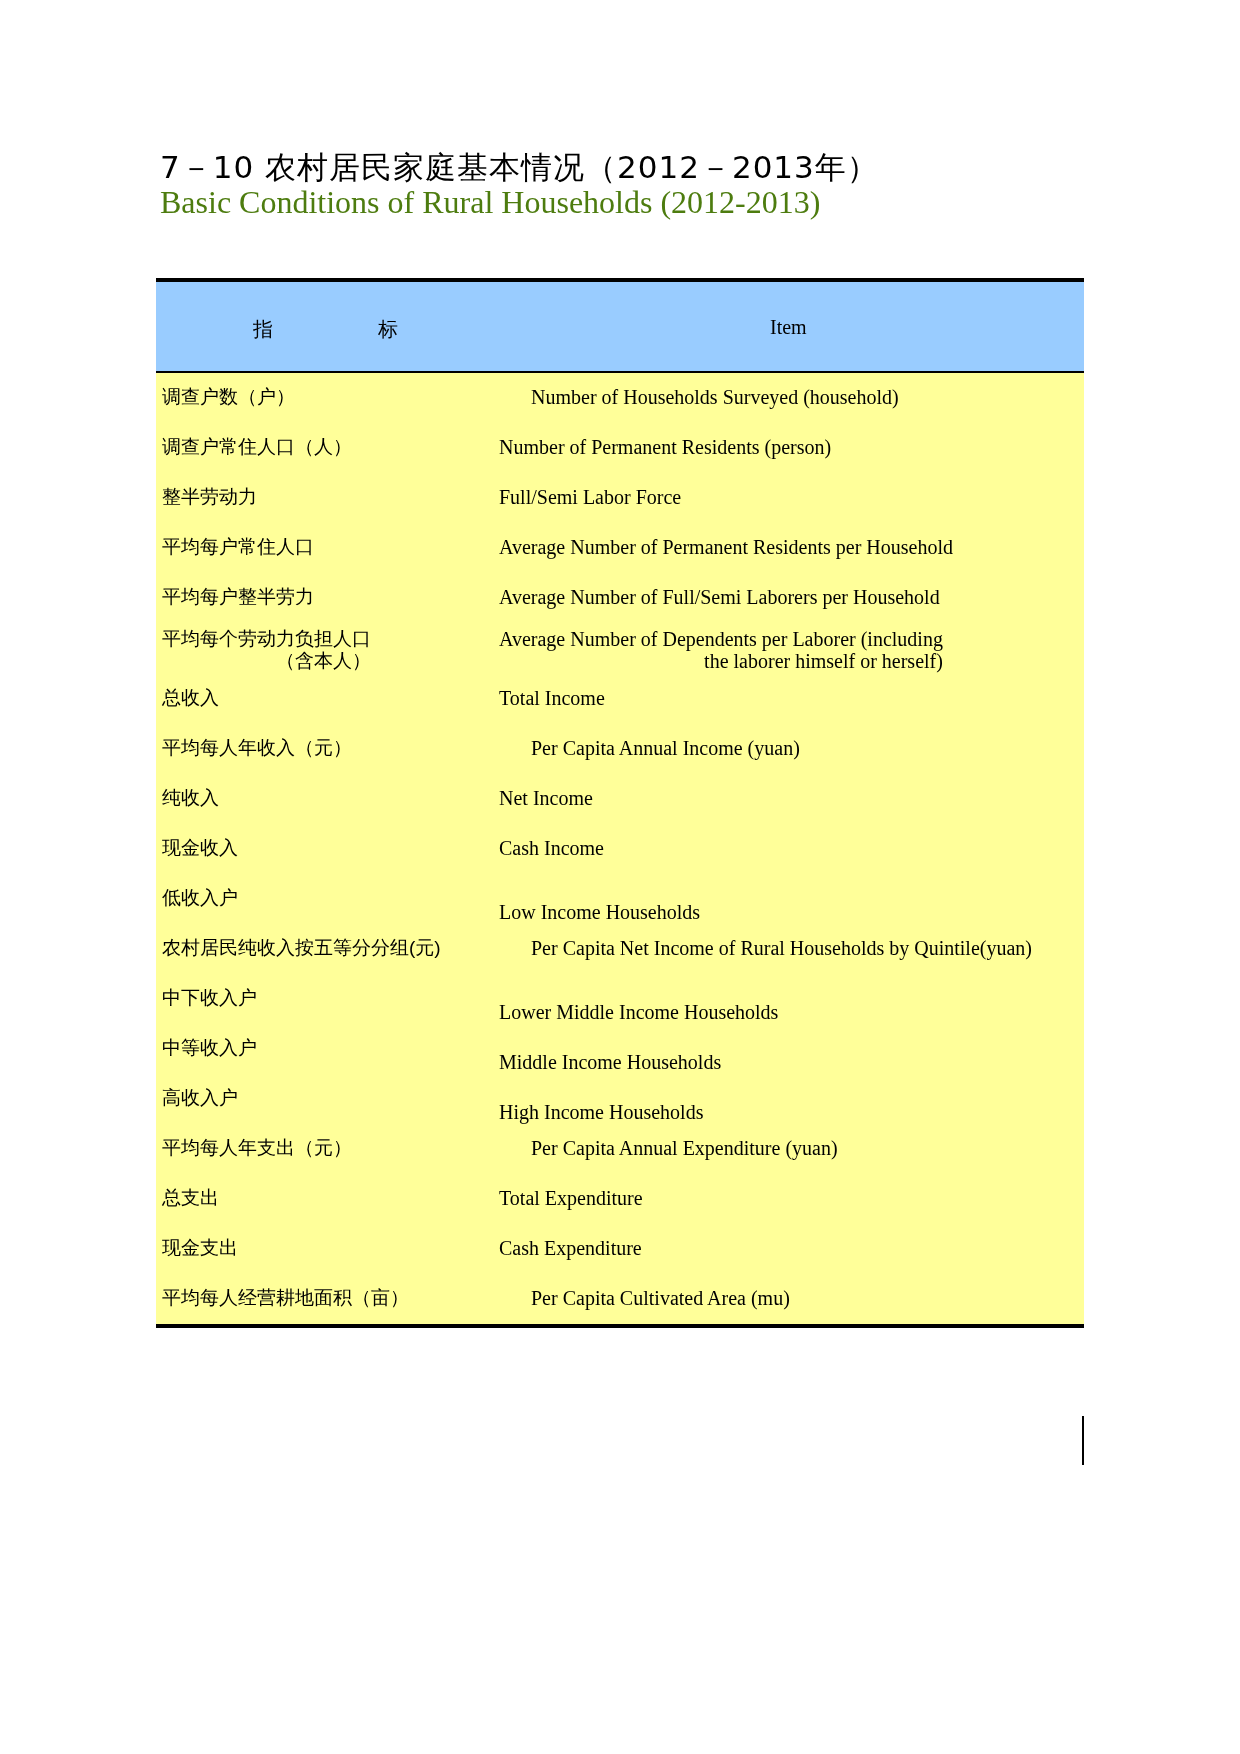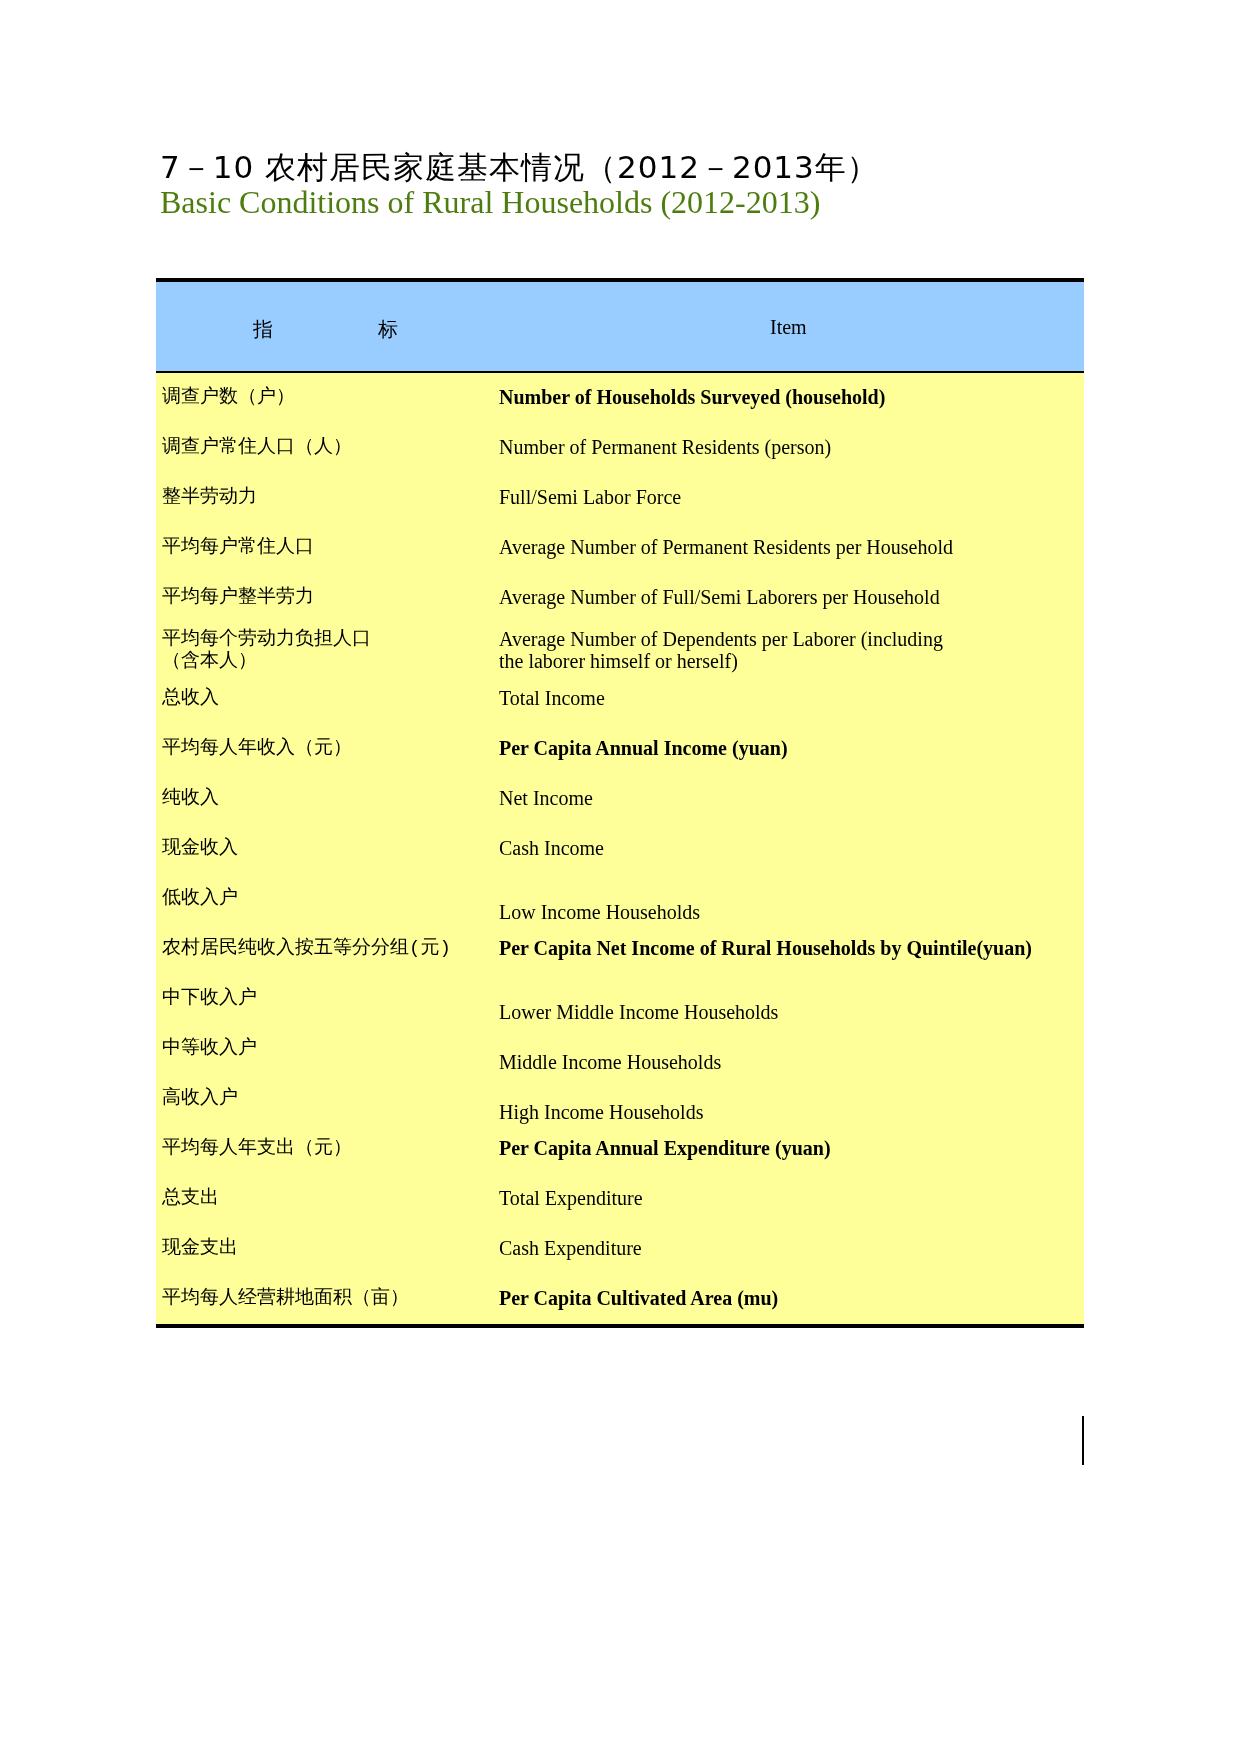--- a/index.html
+++ b/index.html
@@ -19,34 +19,34 @@
     }
     .top-rule { height: 4px; background: #000; }
     .header {
       height: 89px; background: #99ccff; position: relative;
       font-family: "Liberation Serif", serif; font-size: 20px; color: #000;
     }
     .header span { position: absolute; top: 34px; }
     .header-rule { height: 2px; background: #000; }
     .body { background: #ffff99; position: relative; }
     .row { position: relative; height: 50px; }
-    .row.tall { height: 51px; }
+    .row.tall { height: 51px; text-align: right; }
     .cn {
       position: absolute; left: 6px; top: 13px;
-      font-family: Liberation Mono, monospace; font-size: 19px; color: #000; white-space: pre-line;
+      font-family: Liberation Sans, sans-serif; font-size: 19px; color: #000; white-space: pre-line;
       line-height: 22px;
     }
     .en {
       position: absolute; left: 343px; top: 13px;
       font-family: "Liberation Serif", serif; font-size: 20px; color: #000; white-space: pre-line;
       line-height: 22px;
     }
     .row.low .en { top: 27px; }
     .row.tall .cn, .row.tall .en { top: 5px; }
-    .en.bold { font-weight: bold; }
+    .en.bold { font-weight: normal; margin-left: 32px; }
     .bottom-rule { height: 4px; background: #000; }
     .right-rule { position: absolute; right: 0; top: 1043px; width: 2px; height: 49px; background: #000; }
   </style>
 </head>
 <body>
 
 <div class="title-cn">7－10  农村居民家庭基本情况（2012－2013年）</div>
 <div class="title-en">Basic Conditions of Rural Households (2012-2013)</div>
 
 <div class="table">

